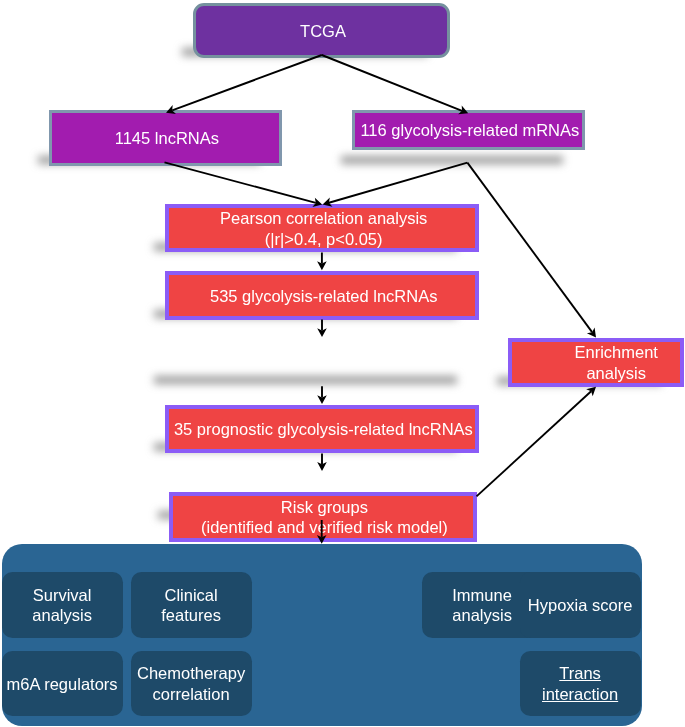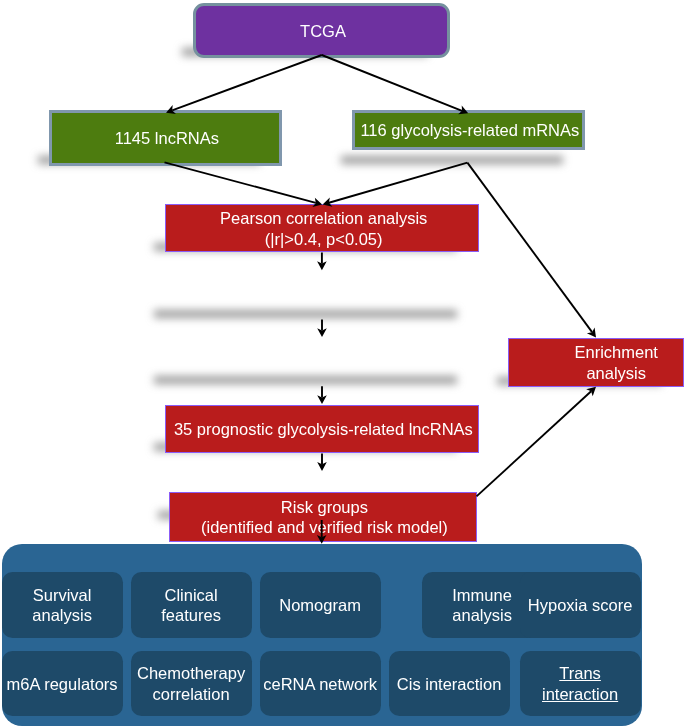--- a/index.html
+++ b/index.html
@@ -11,22 +11,22 @@
   .node {
     position:absolute; box-sizing:border-box;
     display:flex; align-items:center; justify-content:center;
     text-align:center; color:#ffffff;
     line-height:20.4px;
     white-space:pre-line;
     font-size:16.5px;
     padding-left:3px;
     padding-top:1px;
   }
-  .purple { background:#b91c1c; border:1px solid #8b5cf6;text-align:center; }
-  .navy   { background:#4d7c0f; border:3.6px solid #8097ad; }
+  .purple { background:#ef4444; border:4px solid #8b5cf6;text-align:center; }
+  .navy   { background:#a21caf; border:3.6px solid #8097ad; }
 
   
   .shadow {
     position:absolute; z-index:0;
     background:rgba(95,95,95,0.62);
     filter:blur(4px);
   }
   .node, #panel { z-index:1; }
 
   #tcga {
@@ -63,40 +63,38 @@
     <div class="shadow" style="left: 37.5px; top: 156.2px; width: 222.7px; height: 8px;"></div>
     <div class="shadow" style="left: 182px; top: 48px; width: 246px; height: 8px;"></div>
 
   <div class="node" id="tcga">TCGA</div>
 
   <div class="node navy" style="left:48.5px; top:109.5px; width:233.7px; height:56.7px;">1145 lncRNAs</div>
   <div class="node navy" style="left:351.6px; top:109.5px; width:233.5px; height:40px;">116 glycolysis-related mRNAs</div>
 
   <div class="node purple" style="left:165.1px; top:203.6px; width:314.2px; height:48.9px;">Pearson correlation analysis
 (|r|&gt;0.4, p&lt;0.05)</div>
+  <div class="node purple" style="left:165.1px; top:270.9px; width:314.2px; height:48.9px;">535 glycolysis-related lncRNAs</div>
   <div class="node purple" style="left:164.5px; top:404.7px; width:314.8px; height:48.7px;">35 prognostic glycolysis-related lncRNAs</div>
   <div class="node purple" style="left:168.8px; top:492px; width:308.2px; height:49.6px;">Risk groups
 (identified and verified risk model)</div>
 
   <div class="node purple" style="left:508.4px; top:337.6px; width:175.6px; height:49.2px;padding-left:40px;">Enrichment analysis</div>
 
   <div id="panel">
     <div class="chip" style="left:0px;   top:28px;  width:121px; height:66px;">Survival
 analysis</div>
     <div class="chip" style="left:129px; top:28px;  width:121px; height:66px;">Clinical
 features</div>
-    <div class="chip" style="left:258px; top:28px;  width:121px; height:66px;">Nomogram</div>
     <div class="chip" style="left:387px; top:28px;  width:121px; height:66px;margin-left:33px;">Immune
 analysis</div>
     <div class="chip" style="left:518px; top:28px;  width:121px; height:66px;">Hypoxia score</div>
     <div class="chip" style="left:0px;   top:107px; width:121px; height:65px;">m6A regulators</div>
     <div class="chip" style="left:129px; top:107px; width:121px; height:65px;">Chemotherapy
 correlation</div>
-    <div class="chip" style="left:258px; top:107px; width:121px; height:65px;">ceRNA network</div>
-    <div class="chip" style="left:387px; top:107px; width:121px; height:65px;">Cis interaction</div>
     <div class="chip" style="left:518px; top:107px; width:121px; height:65px;text-decoration:underline;">Trans
 interaction</div>
   </div>
 
   <svg id="arrows" viewBox="0 0 685 727" width="685" height="727">
     <g id="arrow-lines" stroke="#000" stroke-width="1.9" fill="none" stroke-linecap="butt">
         <line x1="321.8" y1="55" x2="172.19" y2="110.41"></line>
         <line x1="321.8" y1="55" x2="462.07" y2="110.76"></line>
         <line x1="164.5" y1="162.4" x2="315.82" y2="202.89"></line>
         <line x1="467.4" y1="162.6" x2="328.94" y2="202.76"></line>

